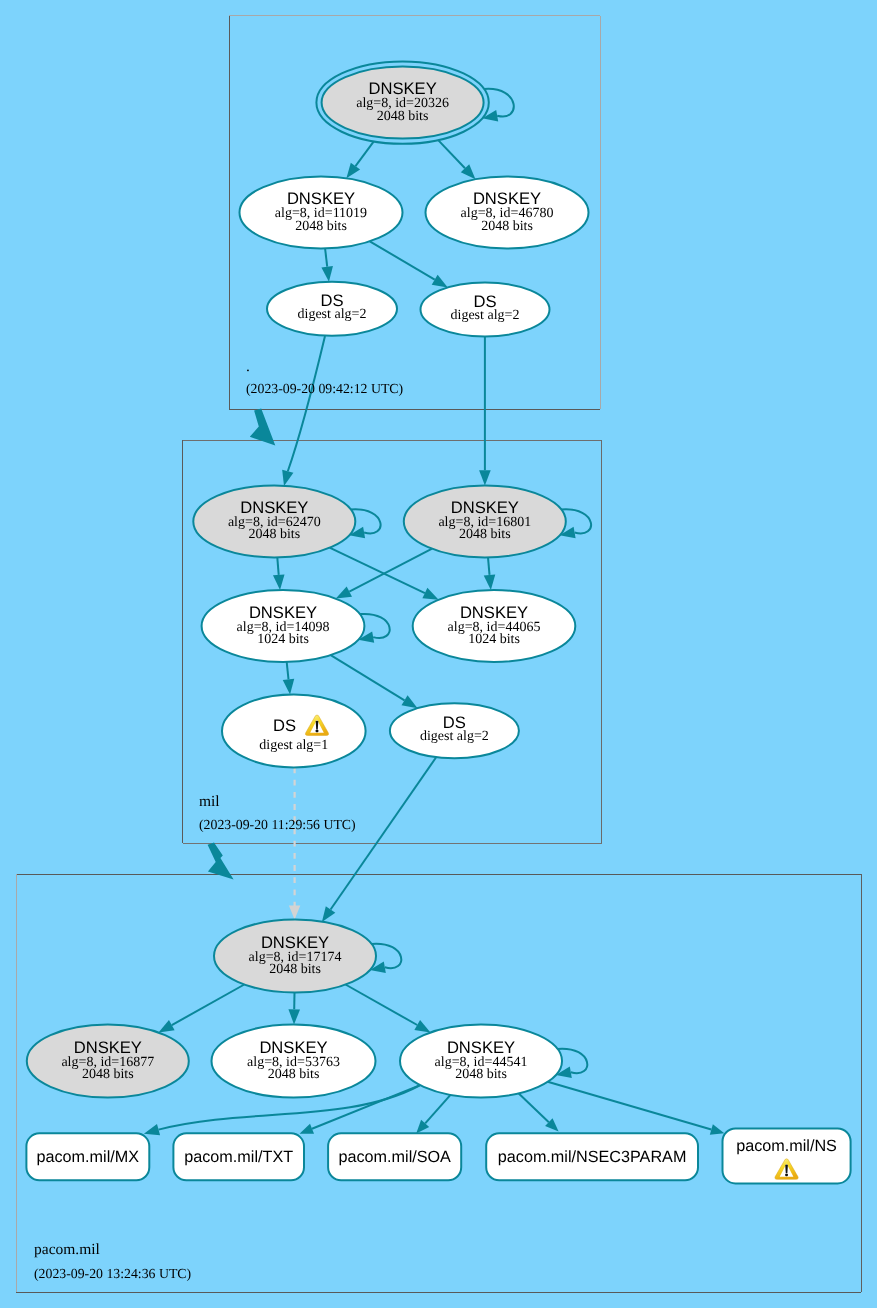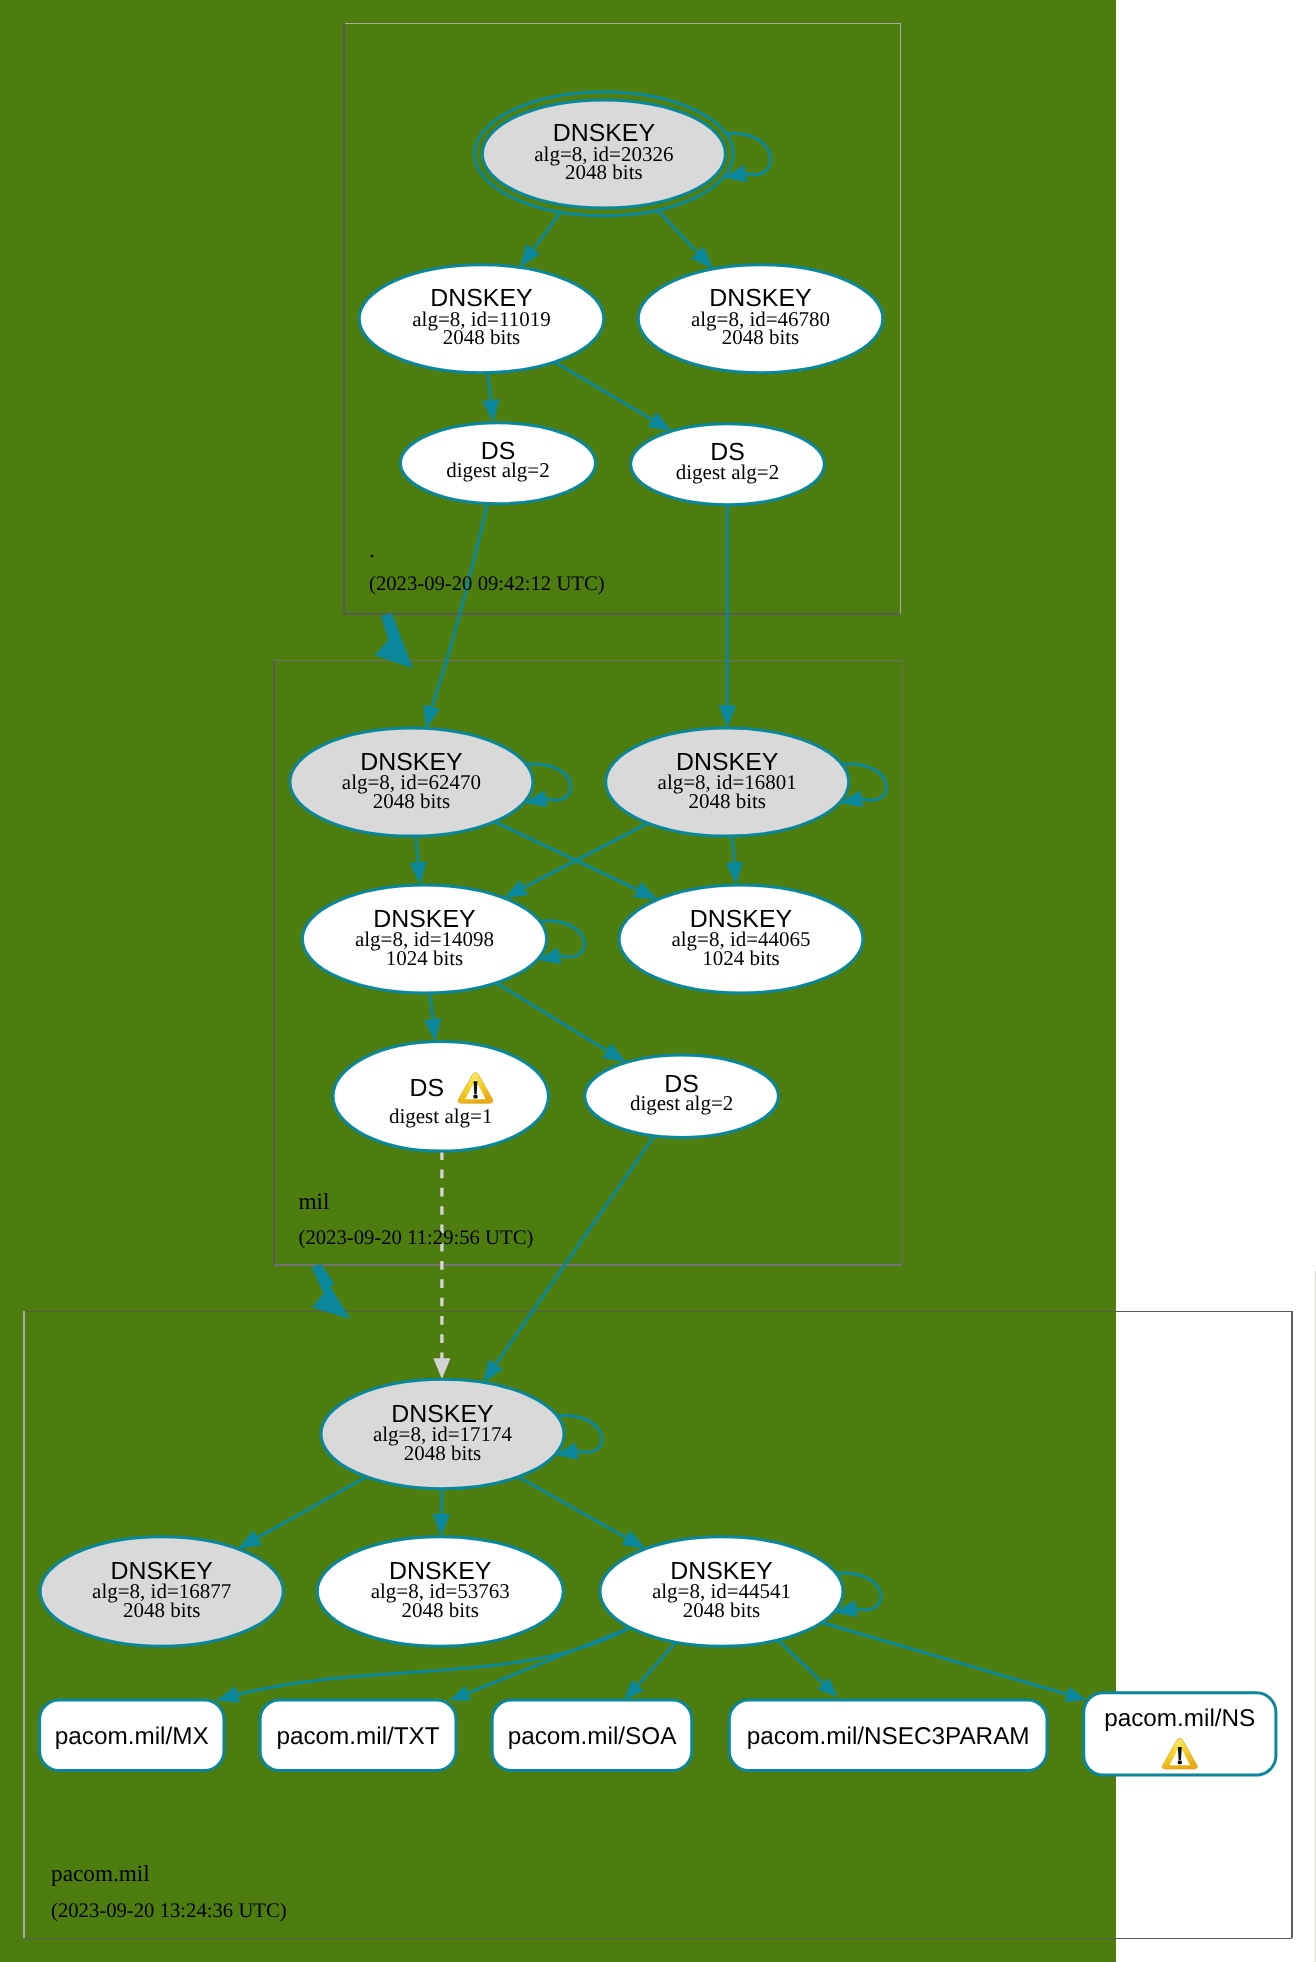--- a/index.html
+++ b/index.html
@@ -1,18 +1,18 @@
 <!DOCTYPE html>
 <html><head>
 <meta charset="utf-8">
 <title>DNSSEC authentication graph</title>
 <style>
   html,body{margin:0;padding:0;background:#ffffff;}
   body{width:877px;height:1308px;overflow:hidden;font-family:"Liberation Sans",sans-serif;}
-  #stage{position:relative;width:744px;height:1308px;background:#4d7c0f;}
+  #stage{position:relative;width:877px;height:1308px;background:#7dd3fc;}
   svg#graph{position:absolute;left:0;top:0;display:block;}
   .zone-box{fill:none;stroke-width:1;shape-rendering:crispEdges;}
   .node-ell{stroke:#0a879a;stroke-width:2;}
   .fill-sec{fill:#d9d9d9;}
   .fill-plain{fill:#ffffff;}
   .fill-none{fill:none;}
   .rr-box{fill:#ffffff;stroke:#0a879a;stroke-width:2;}
   .edge{fill:none;stroke:#0a879a;stroke-width:2;}
   .edge-head{fill:#0a879a;stroke:none;}
   .edge-dash{fill:none;stroke:#d4d4d4;stroke-width:2.2;stroke-dasharray:5.8 6.4;}

